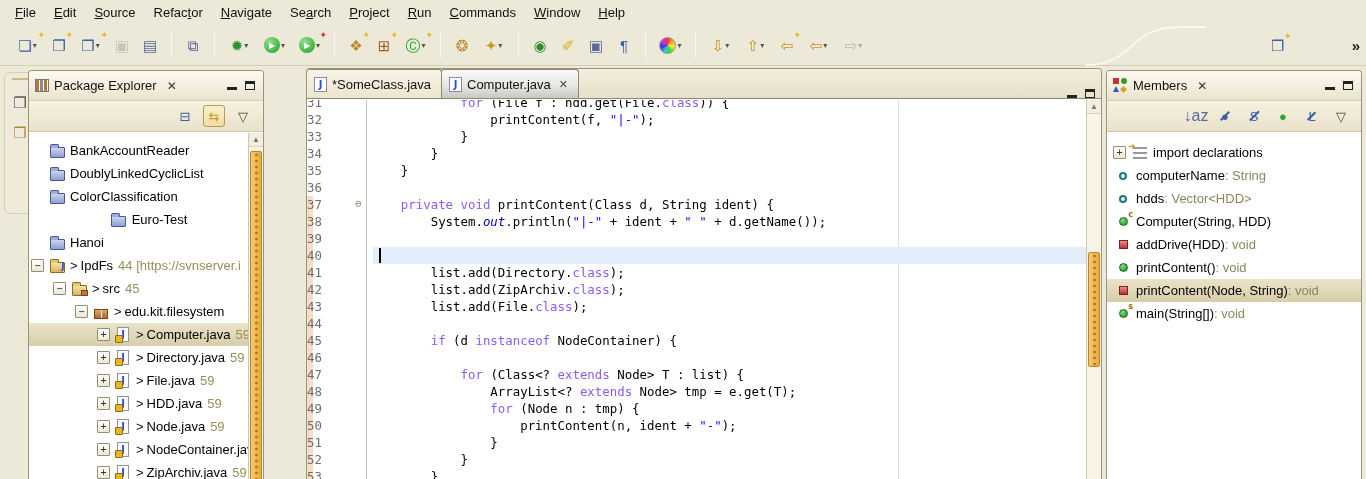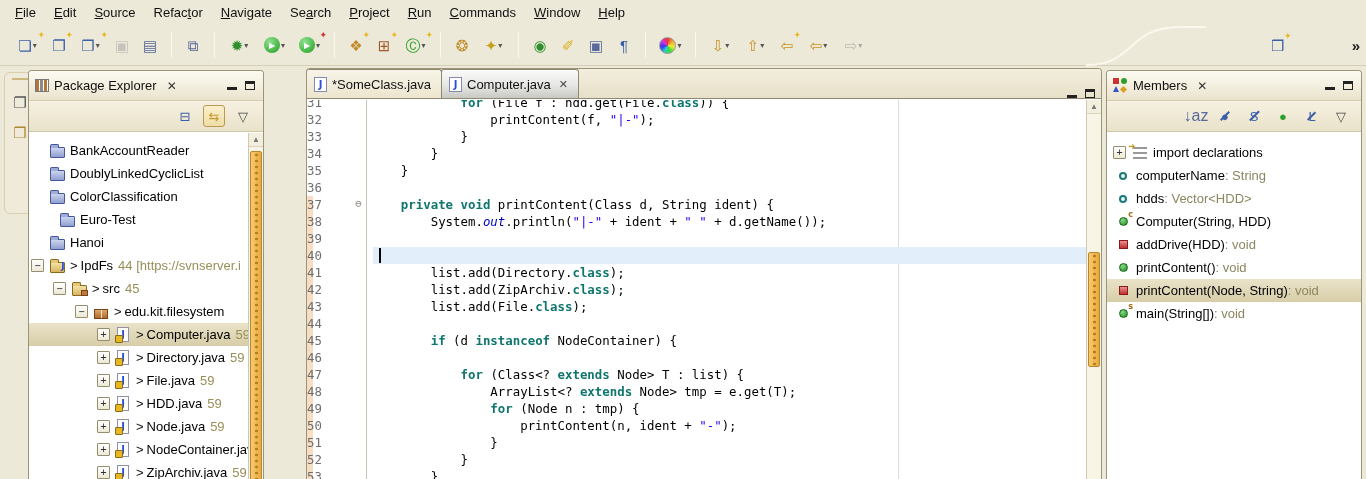--- a/index.html
+++ b/index.html
@@ -85,21 +85,21 @@
   #changebar { position:absolute; left:0; width:6px; background:#f6ddc4; z-index:1; }
   #printmargin { position:absolute; left:591px; top:0; bottom:0; width:1px; background:#dedede; z-index:1; }
   #code-lines { position:relative; margin-top:-6px; z-index:2; }
   .cl { height:17px; display:flex; font:12.4px/17px "DejaVu Sans Mono",monospace; position:relative; }
   .cl .ln { flex:0 0 44px; text-align:left; padding-right:6px; color:#6e6e6e; background:transparent; }
   .cl .fold { flex:0 0 16px; border-right:1px solid #c8c4b4; color:#8a8678; font-size:11px; line-height:16px; text-align:center; }
   .cl .src { padding-left:4px; white-space:pre; position:relative; }
   .cl.current .hl { position:absolute; left:66px; right:15px; top:0; bottom:0; background:#e3eefb; }
   .cl.current .src { z-index:1; }
   .caret { position:absolute; left:72px; top:1px; width:2px; height:15px; background:#000; z-index:3; }
-  .tok-k { color:#0f766e; font-weight:bold; }
+  .tok-k { color:#8b5cf6; font-weight:normal; }
   .tok-s { color:#2a00ff; }
   .tok-sf { color:#0000c0; font-style:italic; }
   .tok-p { color:#000; }
 
   
   #members-panel { left:1106px; width:256px; }
   #mb-tab-icon { width:15px; height:15px; position:relative; }
   #mb-tab-icon i { position:absolute; display:block; }
   #mb-tab-icon .sq { width:6px; height:6px; background:#cc3333; left:0; top:0; }
   #mb-tab-icon .ci { width:6px; height:6px; border-radius:50%; background:#2ba12b; right:1px; top:0; }
@@ -297,21 +297,21 @@
         </span>
         <span class="tree-label">DoublyLinkedCyclicList</span>
       </div>
       <div class="tree-row" style="padding-left: 2px;">
         <span class="exp-spacer"></span>
         <span class="ticon">
           <span class="folder"></span>
         </span>
         <span class="tree-label">ColorClassification</span>
       </div>
-      <div class="tree-row" style="padding-left: 12px;">
+      <div class="tree-row" style="padding-left: 2px; justify-content: center;">
         <span class="exp-spacer"></span>
         <span class="ticon">
           <span class="folder"></span>
         </span>
         <span class="tree-label">Euro-Test</span>
       </div>
       <div class="tree-row" style="padding-left: 2px;">
         <span class="exp-spacer"></span>
         <span class="ticon">
           <span class="folder"></span>

